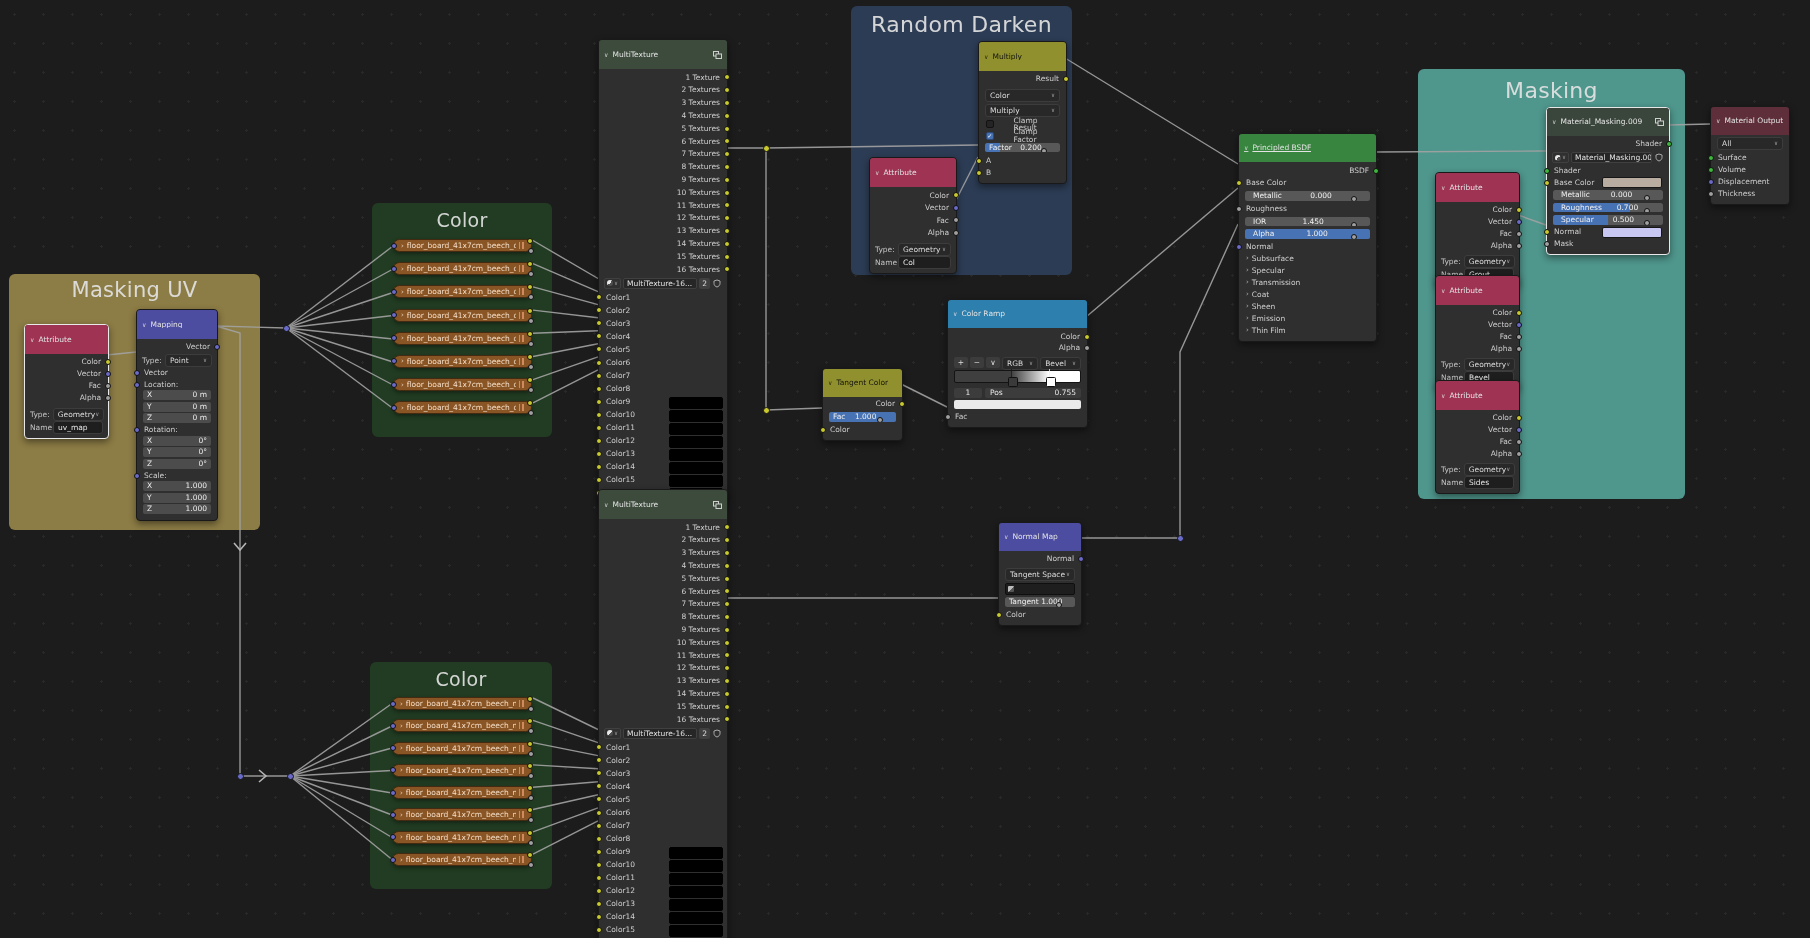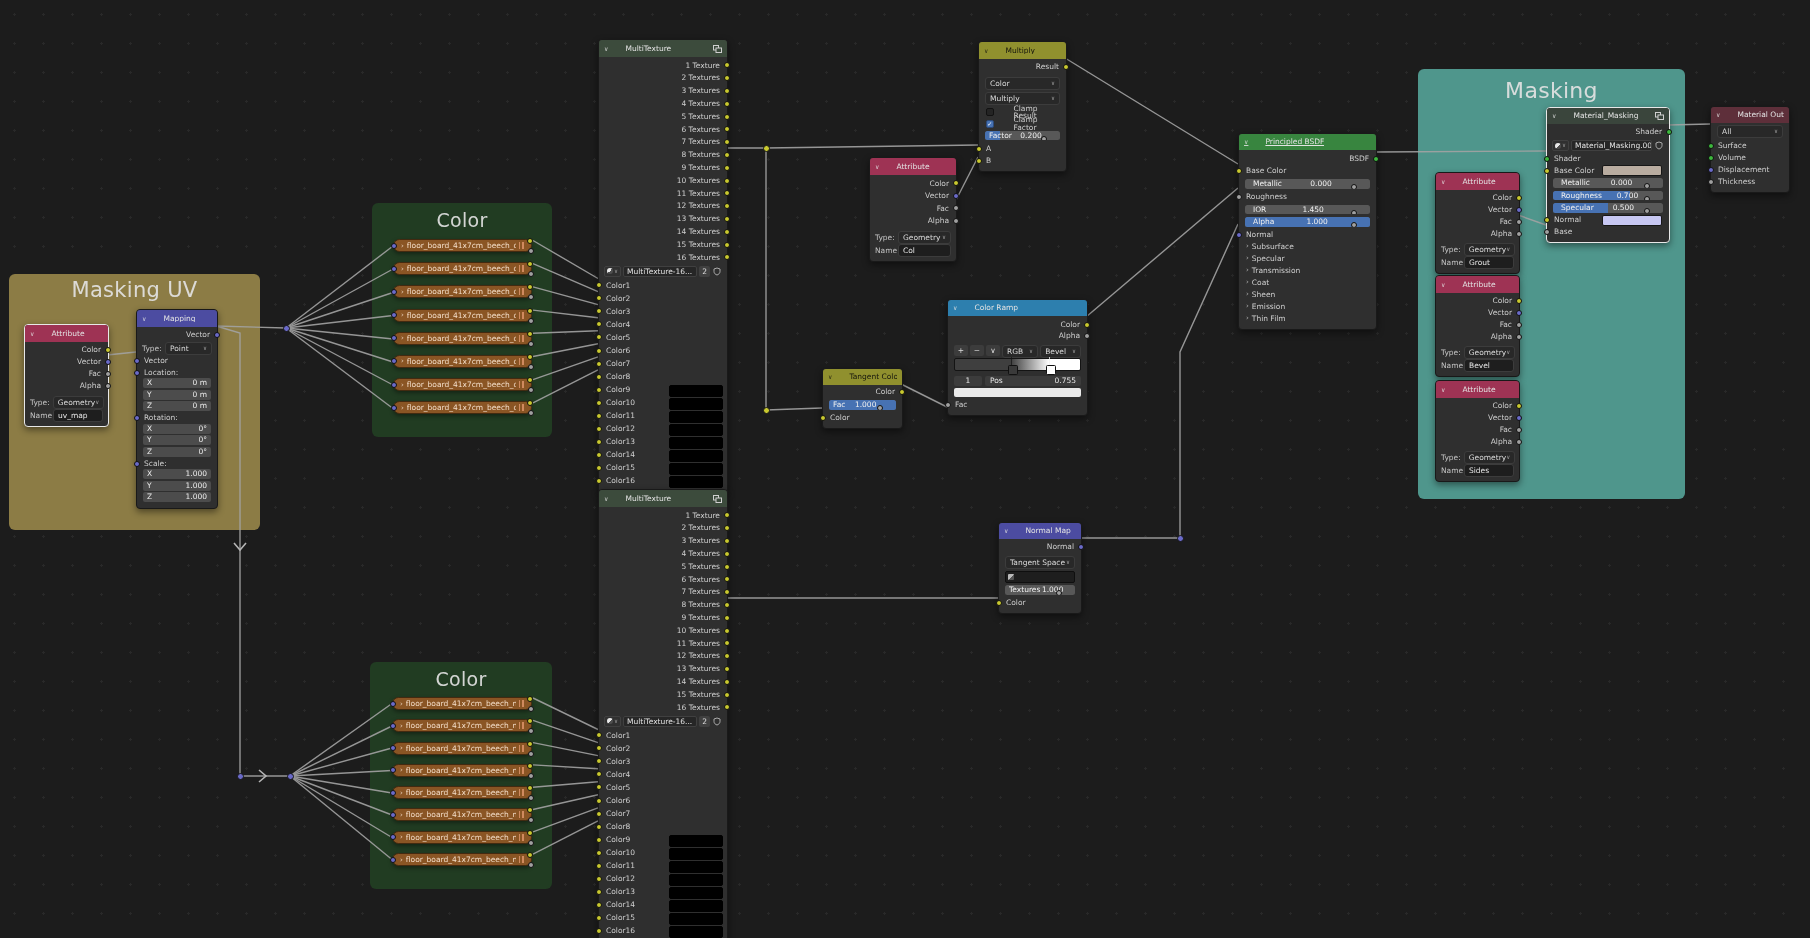--- a/index.html
+++ b/index.html
@@ -11,21 +11,21 @@
     color:#cfcfcf;-webkit-font-smoothing:antialiased;}
   
   .frame{position:absolute;border-radius:6px;z-index:0;}
   .frame-title{position:absolute;width:100%;text-align:center;color:#e3e3e3;opacity:.92;letter-spacing:.3px;}
   
   #wires{position:absolute;left:0;top:0;z-index:1;}
   
   .node{position:absolute;z-index:2;background:#2f2f2f;border:1px solid #191919;border-radius:4px;
     box-shadow:0 3px 7px rgba(0,0,0,.45);font-size:7.5px;line-height:1;padding-bottom:4px;}
   .node.sel{border-color:#e8e8e8;}
-  .hdr{height:11px;display:flex;align-items:center;gap:17px;padding:3px 5px;border-radius:3px 3px 0 0;color:#e3e3e3;}
+  .hdr{height:11px;display:flex;align-items:center;gap:4px;padding:9px 5px;border-radius:3px 3px 0 0;color:#e3e3e3;}
   .hdr .carr{font-size:6px;opacity:.85;}
   .hdr .hlbl{white-space:nowrap;overflow:hidden;}
   .hdr .hic{margin-left:auto;display:flex;align-items:center;}
   .hdr-attr{background:#9e3354;}
   .hdr-vec{background:#4c4ca1;}
   .hdr-grp{background:#3c4b3c;}
   .hdr-olv{background:#90902e;color:#15150d;}
   .hdr-cnv{background:#2d7fae;}
   .hdr-shd{background:#38853f;text-decoration:underline;}
   .hdr-out{background:#5e2f3a;}
@@ -98,20 +98,23 @@
 
   <div class="frame" style="left:9px;top:274px;width:251px;height:256px;background:#8c7c45;">
     <div class="frame-title" style="top:4px;font-size:21px;">Masking UV</div>
   </div>
   <div class="frame" style="left:372px;top:203px;width:180px;height:234px;background:#213c22;">
     <div class="frame-title" style="top:6px;font-size:19px;">Color</div>
   </div>
   <div class="frame" style="left:370px;top:662px;width:182px;height:227px;background:#213c22;">
     <div class="frame-title" style="top:6px;font-size:19px;">Color</div>
   </div>
+  <div class="frame" style="left:851px;top:6px;width:221px;height:269px;background:#2c3c54;">
+    <div class="frame-title" style="top:6px;font-size:22px;">Random Darken</div>
+  </div>
   <div class="frame" style="left:1418px;top:69px;width:267px;height:430px;background:#4f968c;">
     <div class="frame-title" style="top:9px;font-size:22px;">Masking</div>
   </div>
 
   <svg id="wires" width="1810" height="938">
     <g stroke="#a3a3a3" stroke-width="1.4" fill="none" opacity="0.9">
       <path d="M107,355 L136,352"></path>
       <path d="M216,326 L286,328"></path>
       <path d="M286,328 L393,246"></path>
         <path d="M286,328 L393,269"></path>
@@ -930,21 +933,21 @@
     <div class="ddrow" style="margin-top:3px;">
         <span class="dd">
           <span>Tangent Space</span>
           <span class="ddc">∨</span>
         </span>
       </div>
     <div class="uvf">
         <span class="uvic"></span>
       </div>
     <div class="slider">
-        <span>Textures</span>
+        <span>Tangent</span>
         <span>1.000</span>
         <span class="sock in s-val" style="left:-9px;"></span>
       </div>
     <div class="row" style="margin-top:2px;">
         <span class="sock in s-col"></span>
         <span class="rlbl">Color</span>
       </div>
   </div>
 
   <div class="node" style="left:1238px;top:133px;width:137px;">
@@ -1070,21 +1073,21 @@
         <span>0.500</span>
         <span class="sock in s-val" style="left:-9px;"></span>
       </div>
     <div class="row" style="height:11px;margin-top:2px;">
         <span class="sock in s-col"></span>
         <span class="rlbl">Normal</span>
         <span class="swatch-wide" style="background:#c7c7f2;"></span>
       </div>
     <div class="row">
         <span class="sock in s-val"></span>
-        <span class="rlbl">Base</span>
+        <span class="rlbl">Mask</span>
       </div>
   </div>
 
   <div class="node" style="left:1435px;top:172px;width:83px;">
     <div class="hdr hdr-attr">
         <span class="carr">∨</span>
         <span class="hlbl">Attribute</span>
       </div>
     <div class="row out" style="margin-top:2px;">
         <span class="rlbl">Color</span>

